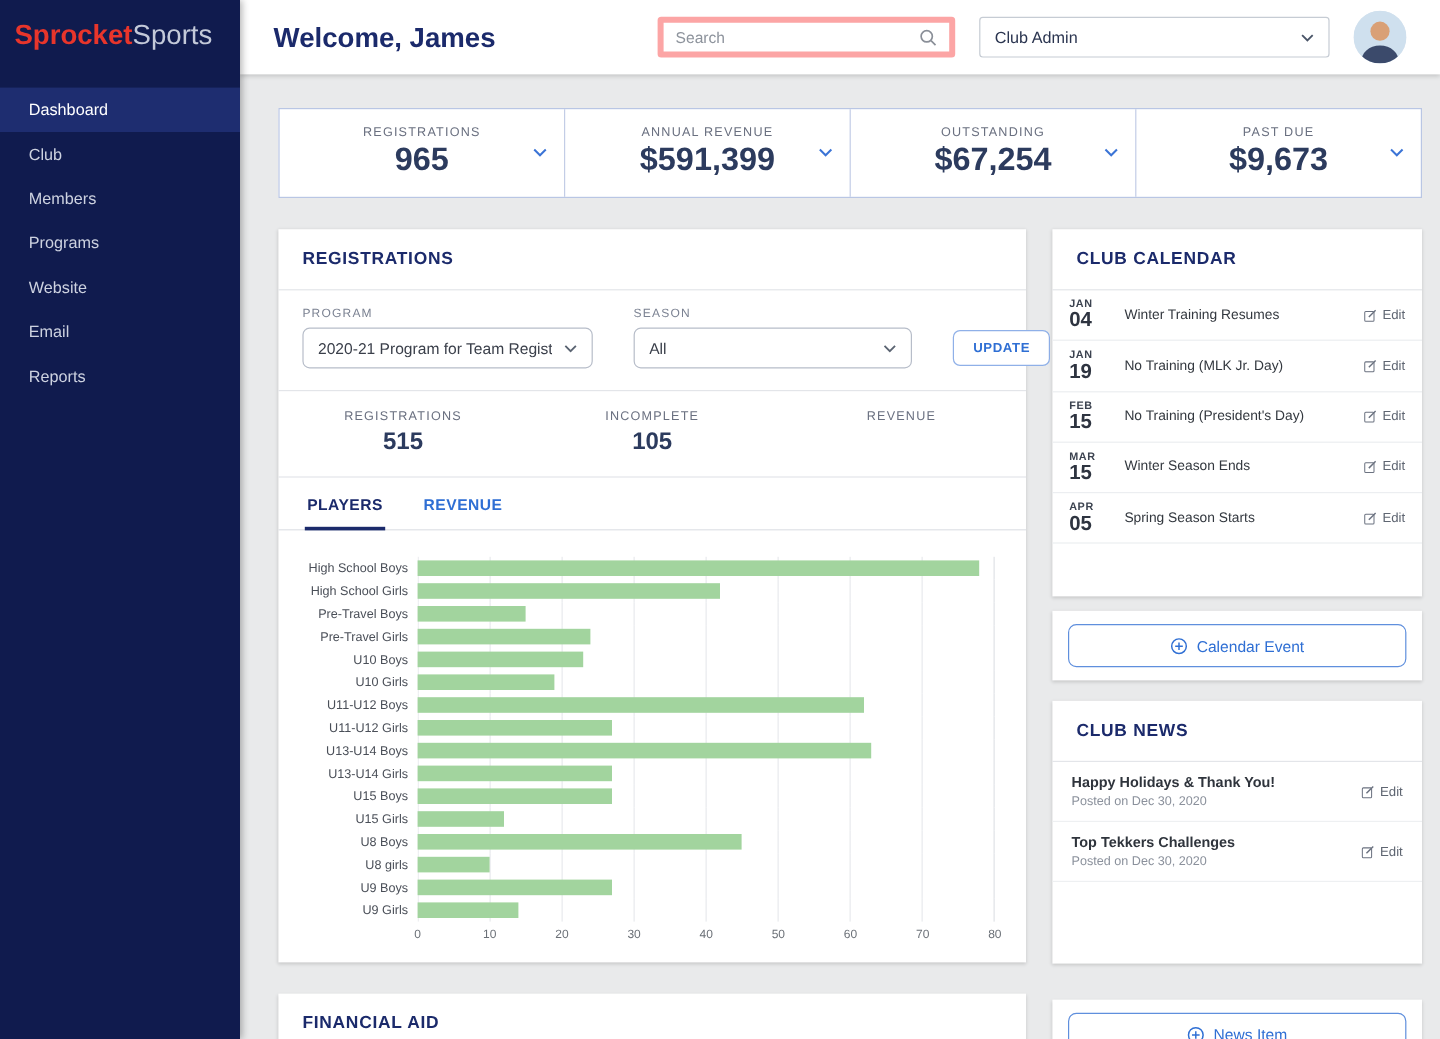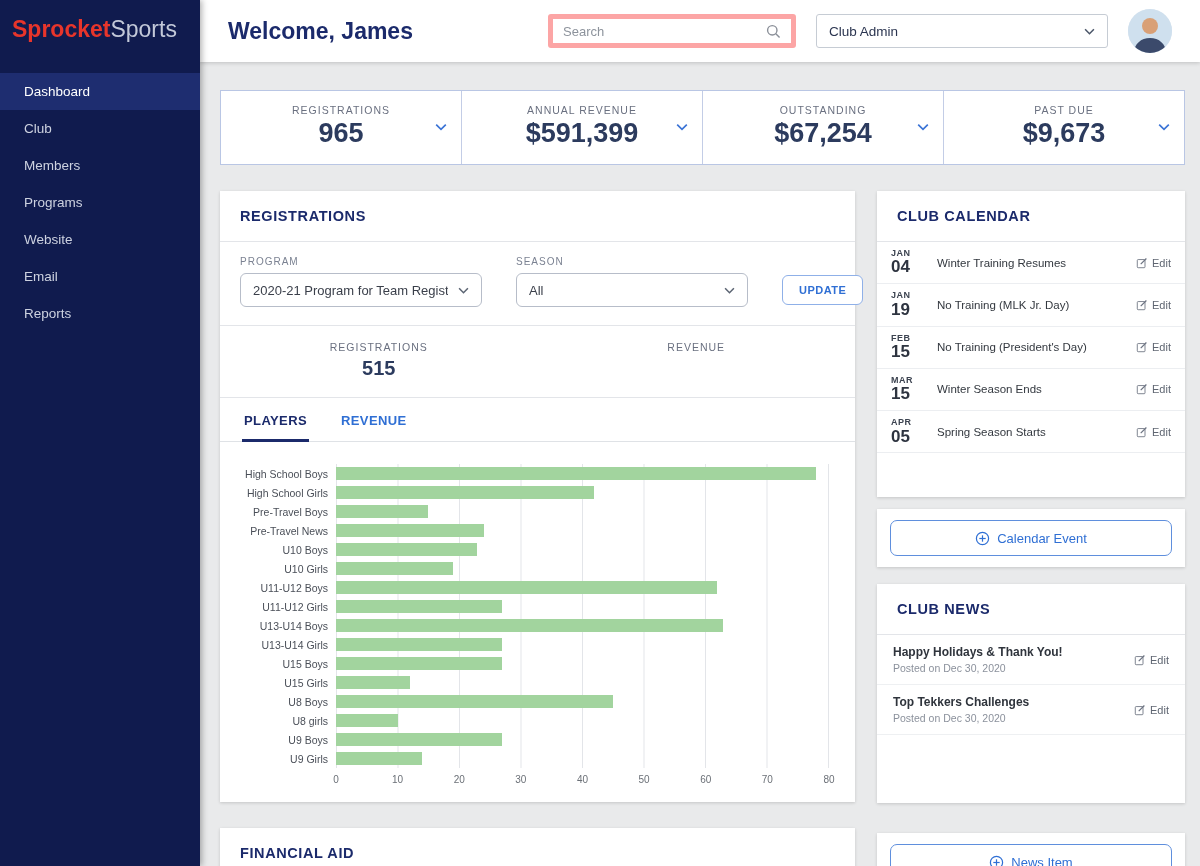--- a/index.html
+++ b/index.html
@@ -20,21 +20,21 @@
   .main { flex:1; min-width:0; display:flex; flex-direction:column; background:#e9eaeb; }
   .topbar { height:62px; flex-shrink:0; background:#fff; display:flex; align-items:center; padding:0 28px; gap:20px; box-shadow:0 1px 4px rgba(0,0,0,.18); position:relative; z-index:2; }
   .welcome { font-size:23px; font-weight:bold; color:#1b2a6b; margin-right:auto; }
   .searchbox { width:248px; height:34px; border:5px solid #fca5a5; border-radius:3px; display:flex; align-items:center; padding:0 10px; background:#fff; }
   .searchbox input { flex:1; border:none; outline:none; font-size:13px; color:#333; font-family:inherit; }
   .searchbox input::placeholder { color:#8d939c; }
   .roleselect { width:292px; height:34px; border:1px solid #c6ccd4; border-radius:3px; display:flex; align-items:center; padding:0 12px; font-size:13.5px; color:#2b3550; cursor:pointer; background:#fff; }
   .roleselect .chev { margin-left:auto; color:#4a5568; }
   .avatar { width:44px; height:44px; border-radius:50%; overflow:hidden; background:#dfe7f0; flex-shrink:0; }
 
-  .content { flex:1; padding:28px 15px 0 20px; overflow:hidden; }
+  .content { flex:1; padding:28px 15px 0 20px; overflow:hidden;margin-left:12px; }
 
   
   .kpis { display:flex; background:#fff; border:1px solid #b9c6e4; margin-bottom:26px; }
   .kpi { flex:1; text-align:center; padding:13px 0 15px; position:relative; border-right:1px solid #c3cde6; }
   .kpi:last-child { border-right:none; }
   .kpi-label { font-size:10.5px; letter-spacing:1px; color:#6a7080; margin-bottom:2px; }
   .kpi-value { font-size:27px; font-weight:600; color:#2c3b5e; }
   .kpi .chev { position:absolute; right:14px; top:32px; color:#3b74d6; }
 
   .cols { display:flex; gap:22px; align-items:flex-start; }
@@ -220,20 +220,24 @@
               </div>
               <button class="update-btn">UPDATE</button>
             </div>
 
             <div class="substats">
               <div class="substat">
                 <div class="lb">REGISTRATIONS</div>
                 <div class="vl">515</div>
               </div>
               <div class="substat">
+                <div class="lb">INCOMPLETE</div>
+                <div class="vl">105</div>
+              </div>
+              <div class="substat">
                 <div class="lb">REVENUE</div>
               </div>
             </div>
 
             <div class="tabs">
               <div class="tab active">PLAYERS</div>
               <div class="tab">REVENUE</div>
             </div>
 
             <div class="chart-wrap">
@@ -250,21 +254,21 @@
                       <div class="chart-bar" style="width: 52.5%; background: rgb(162, 212, 158);"></div>
                     </div>
                   </div>
                   <div class="chart-row">
                     <div class="chart-cat">Pre-Travel Boys</div>
                     <div class="chart-track">
                       <div class="chart-bar" style="width: 18.75%; background: rgb(162, 212, 158);"></div>
                     </div>
                   </div>
                   <div class="chart-row">
-                    <div class="chart-cat">Pre-Travel News</div>
+                    <div class="chart-cat">Pre-Travel Girls</div>
                     <div class="chart-track">
                       <div class="chart-bar" style="width: 30%; background: rgb(162, 212, 158);"></div>
                     </div>
                   </div>
                   <div class="chart-row">
                     <div class="chart-cat">U10 Boys</div>
                     <div class="chart-track">
                       <div class="chart-bar" style="width: 28.75%; background: rgb(162, 212, 158);"></div>
                     </div>
                   </div>

